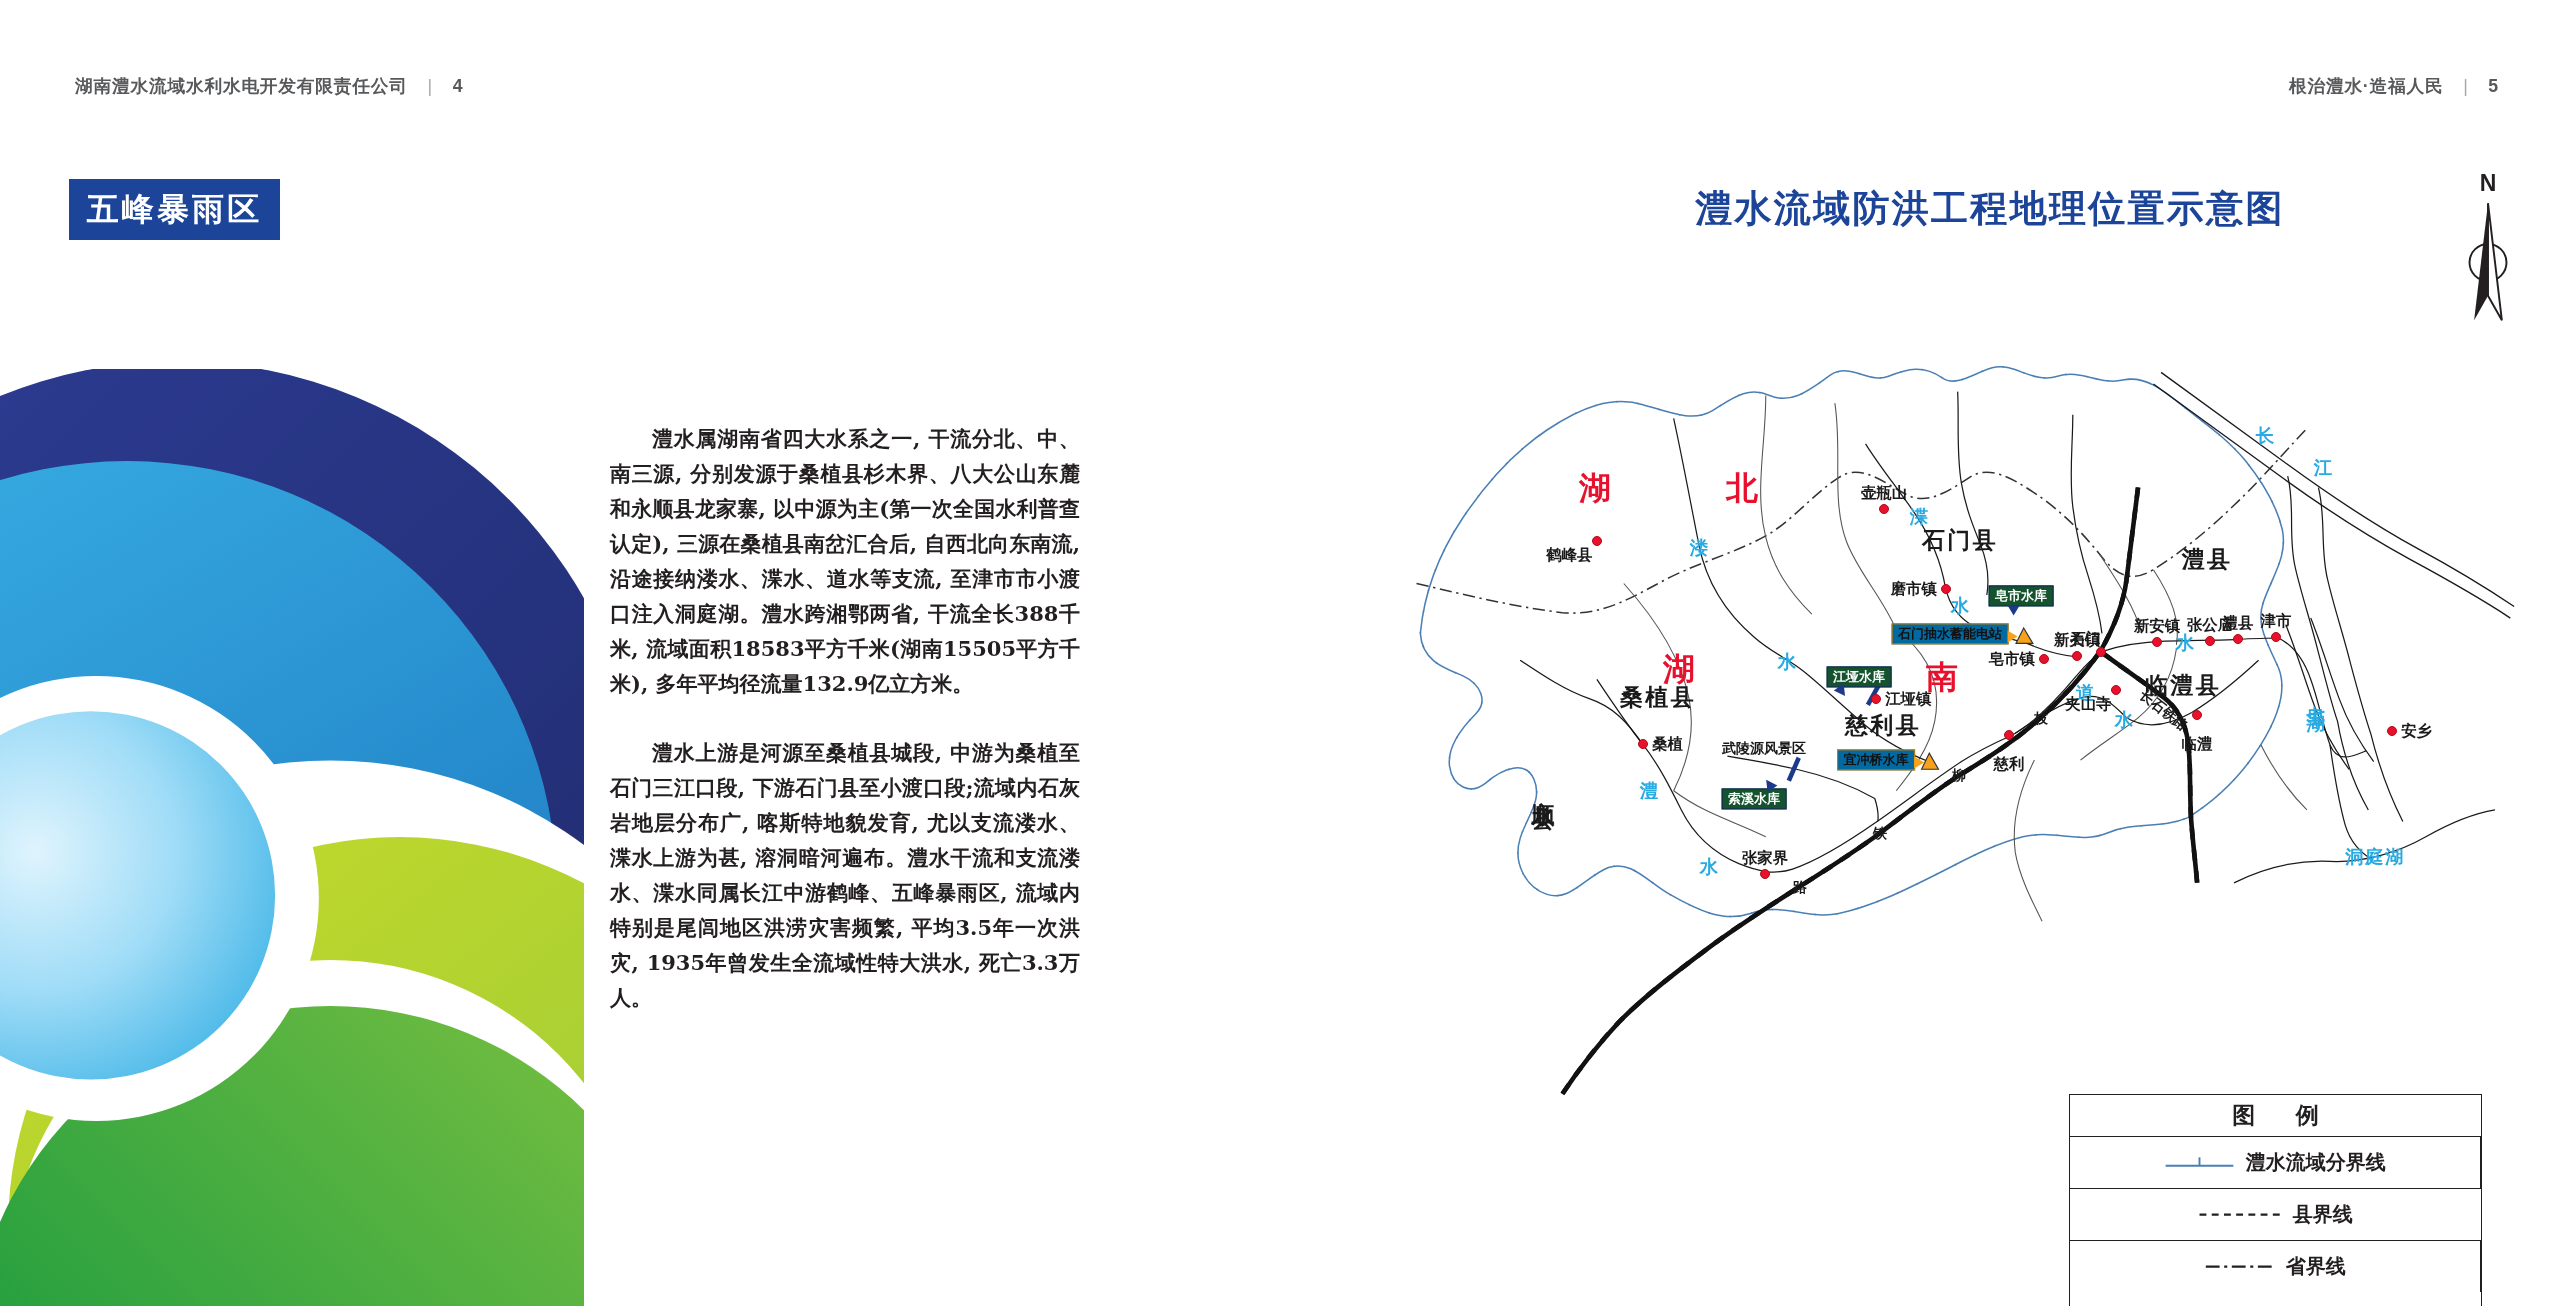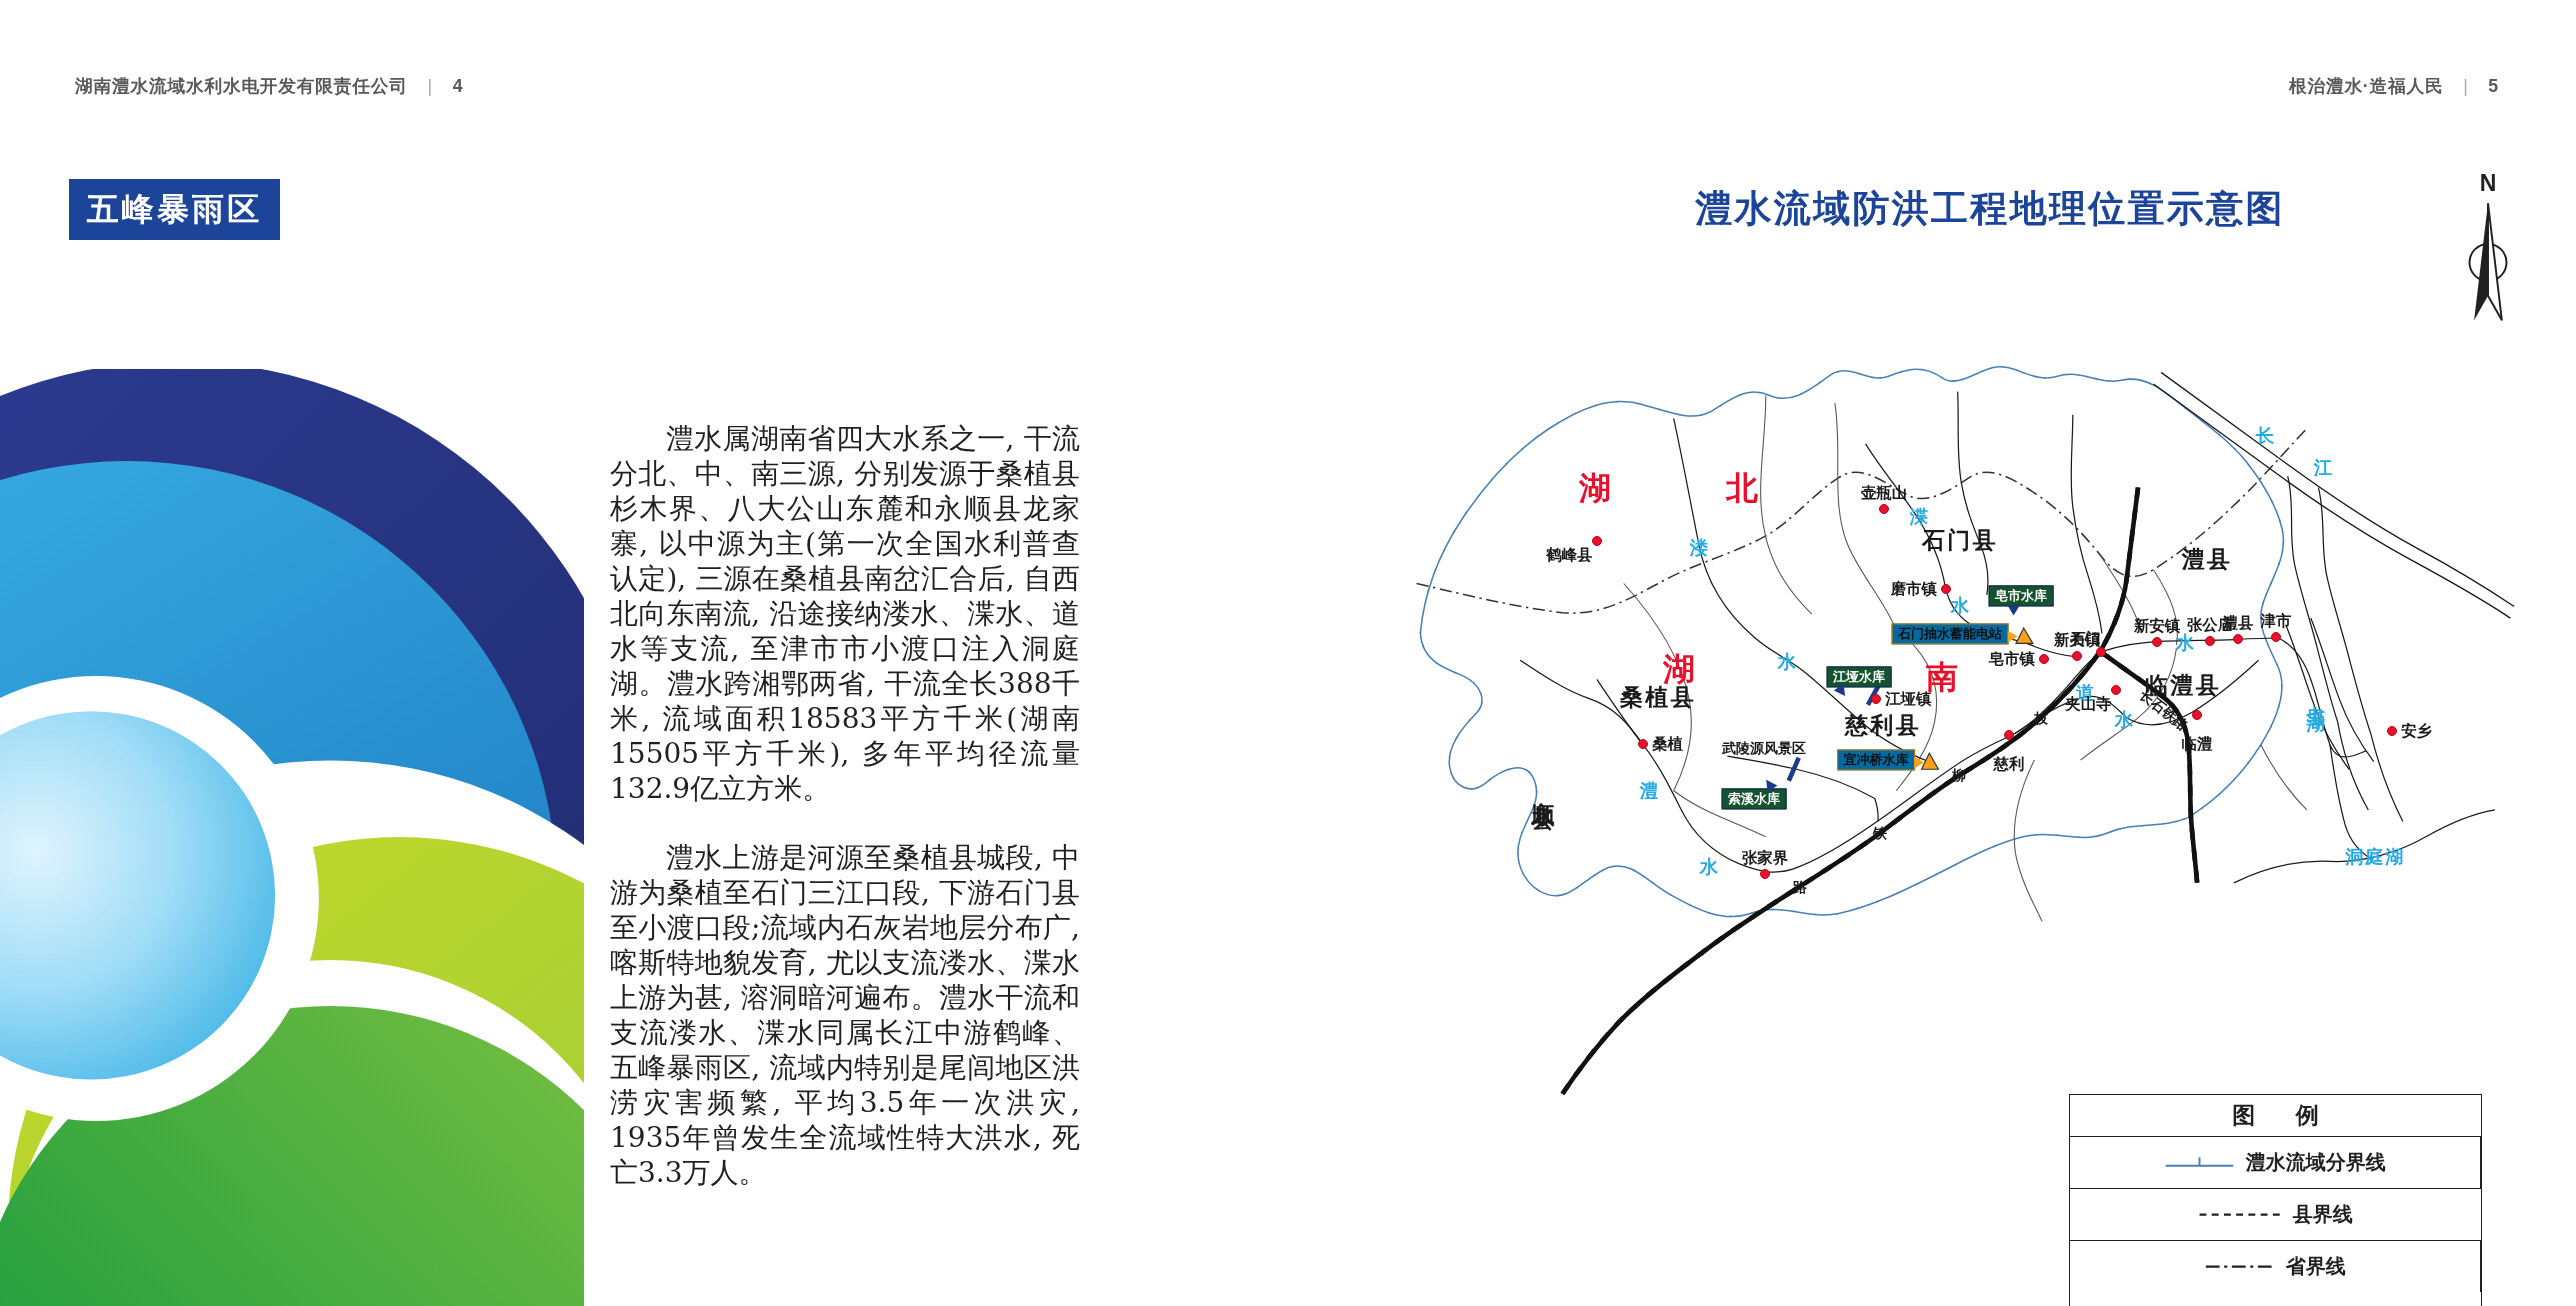--- a/index.html
+++ b/index.html
@@ -9,21 +9,21 @@
   .hdr{position:absolute;top:74px;font-size:17.7px;font-weight:bold;color:#58595b;letter-spacing:0.8px;}
   .hdr .sep{margin:0 14px;color:#a7a9ac;font-weight:normal;}
   .hdr-left{left:75px;}
   .hdr-right{right:77px;}
   
   .sec-title{position:absolute;left:69px;top:179px;width:211px;height:61px;background:#1c4498;
              color:#fff;font-size:32px;font-weight:bold;display:flex;align-items:center;justify-content:center;
              letter-spacing:3.1px;}
   
   .body-col{position:absolute;left:610px;top:421px;width:470px;font-family:"DejaVu Serif", serif;
-            font-size:28px;line-height:35px;font-weight:400;text-align:justify;color:#231f20;}
+            font-size:21px;line-height:35px;font-weight:700;text-align:justify;color:#231f20;}
   .body-col p{margin:0 0 34px 0;text-indent:2em;}
   
   .logo{position:absolute;left:0;top:369px;width:584px;height:937px;}
   
   .map-title{position:absolute;left:1990px;top:184px;transform:translateX(-50%);
              font-size:37px;font-weight:bold;color:#1c4498;letter-spacing:2.3px;white-space:nowrap;}
   
   .compass{position:absolute;left:2461px;top:170px;width:54px;text-align:center;}
   .compass .n{font-size:23px;font-weight:bold;color:#231f20;}
   

